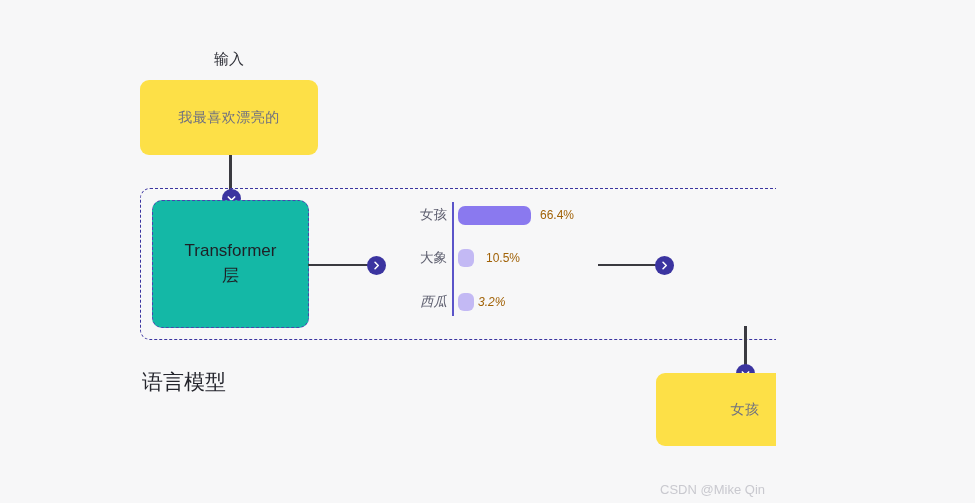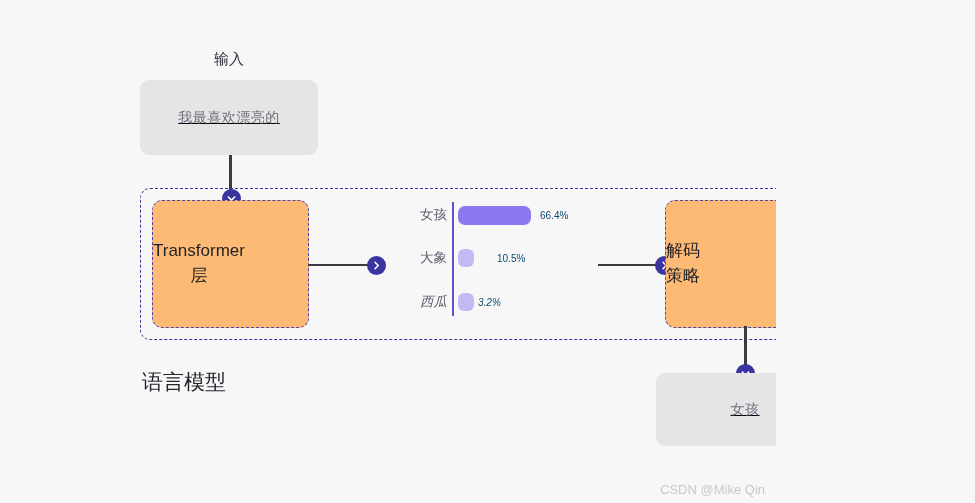--- a/index.html
+++ b/index.html
@@ -14,26 +14,25 @@
     position: relative;
     width: 776px;
     height: 503px;
     background: #f7f7f8;
     overflow: hidden;
   }
 
   
   .io-box {
     position: absolute;
-    background: #e5e5e5;
+    background: #fde047;
     border-radius: 9px;
     display: flex;
     align-items: center;
     justify-content: center;
-    text-decoration: underline;
   }
   .io-text {
     font-size: 14px;
     color: #6f7080;
     letter-spacing: 0.5px;
   }
   .caption {
     position: absolute;
     font-size: 15px;
     color: #2f3038;
@@ -45,24 +44,24 @@
   .dashed-box {
     position: absolute;
     border: 1.4px dashed #3b34a0;
     border-radius: 10px;
     background: transparent;
   }
   .inner-box {
     position: absolute;
     border: 1.4px dashed #4a43b0;
     border-radius: 10px;
-    background: #fdba74;
-    display: flex;
-    align-items: center;
-    justify-content: flex-start;
+    background: #14b8a6;
+    display: flex;
+    align-items: center;
+    justify-content: center;
     text-align: center;
   }
   .inner-label {
     font-size: 17px;
     color: #1f2026;
     line-height: 1.45;
   }
   .model-label {
     position: absolute;
     font-size: 21px;
@@ -133,22 +132,22 @@
     height: 18px;
     border-radius: 6px;
     background: #c3b9f4;
   }
   .bar.primary {
     background: #8a79ef;
     height: 19px;
     border-radius: 7px;
   }
   .bar-val {
-    font-size: 10px;
-    color: #0c4a6e;
+    font-size: 12px;
+    color: #a16207;
     margin-left: 9px;
     white-space: nowrap;
   }
 
   
   #watermark {
     position: absolute;
     right: 11px;
     bottom: 6px;
     font-size: 13px;
@@ -202,46 +201,40 @@
         <span class="bar primary" style="width:73px;"></span>
         <span class="bar-val">66.4%</span>
       </span>
     </div>
 
 
     <div class="bar-row" style="top:46px;">
       <span class="bar-cat">大象</span>
       <span class="bar-wrap">
         <span class="bar" style="width:16px;"></span>
-        <span class="bar-val" style="margin-left:23px;">10.5%</span>
+        <span class="bar-val" style="margin-left:12px;">10.5%</span>
       </span>
     </div>
 
     <div class="bar-row" style="top:90px;font-style:italic;">
       <span class="bar-cat">西瓜</span>
       <span class="bar-wrap">
         <span class="bar" style="width:16px;"></span>
         <span class="bar-val" style="margin-left:4px;">3.2%</span>
       </span>
     </div>
   </div>
 
   <div class="hline" style="left:598px; top:264px; width:62px;"></div>
   <div class="badge" style="left:655px; top:256px;">
     <svg width="11" height="11" viewBox="0 0 12 12" aria-hidden="true">
       <path d="M4.4 2.5 L7.9 6 L4.4 9.5" fill="none" stroke="#ffffff" stroke-width="1.7" stroke-linecap="round" stroke-linejoin="round"></path>
     </svg>
   </div>
 
-  <div class="inner-box" style="left:665px; top:200px; width:154px; height:126px;">
-    <div class="inner-label">
-      <div>解码</div>
-      <div>策略</div>
-    </div>
-  </div>
 
   <div class="vline" style="left:744px; top:326px; width:3px; height:49px;"></div>
   <div class="badge" style="left:736px; top:364px;">
     <svg width="11" height="11" viewBox="0 0 12 12" aria-hidden="true">
       <path d="M2.5 4.3 L6 7.8 L9.5 4.3" fill="none" stroke="#ffffff" stroke-width="1.7" stroke-linecap="round" stroke-linejoin="round"></path>
     </svg>
   </div>
 
   <div class="io-box" style="left:656px; top:373px; width:178px; height:73px;">
     <span class="io-text">女孩</span>

